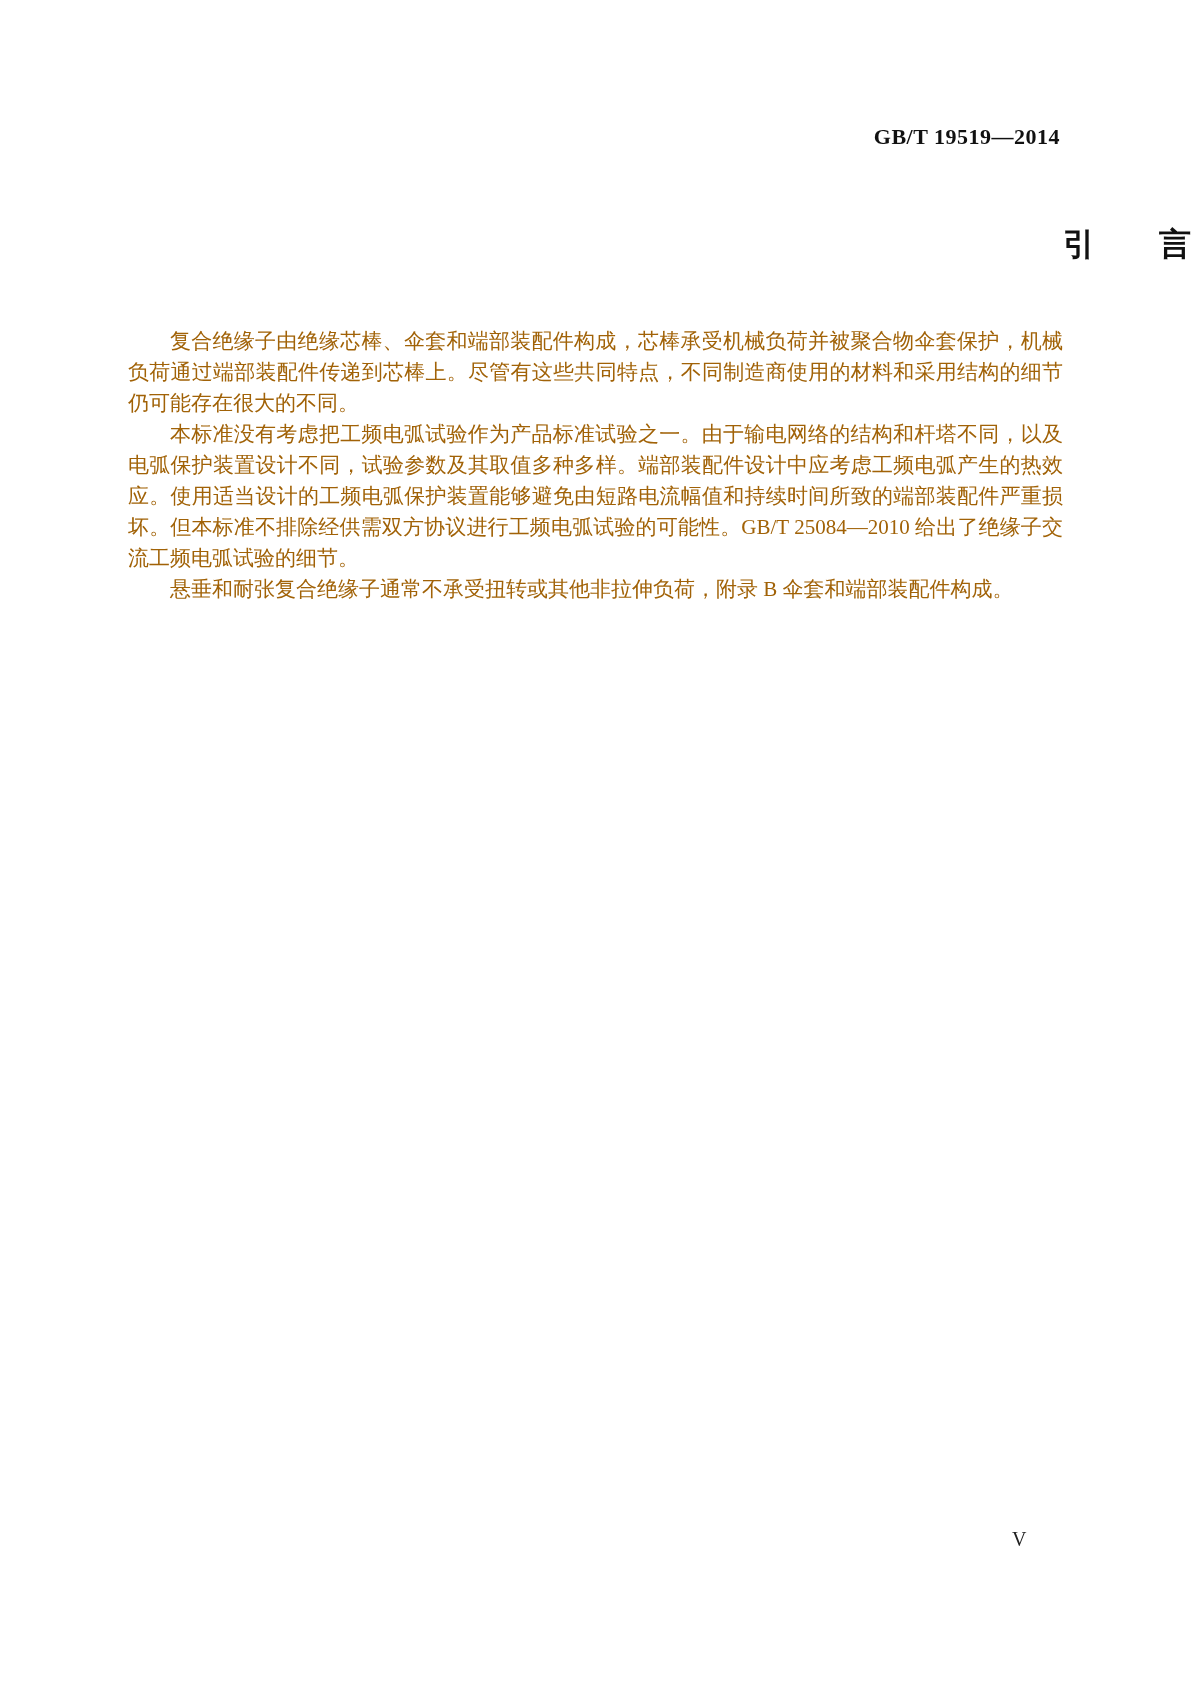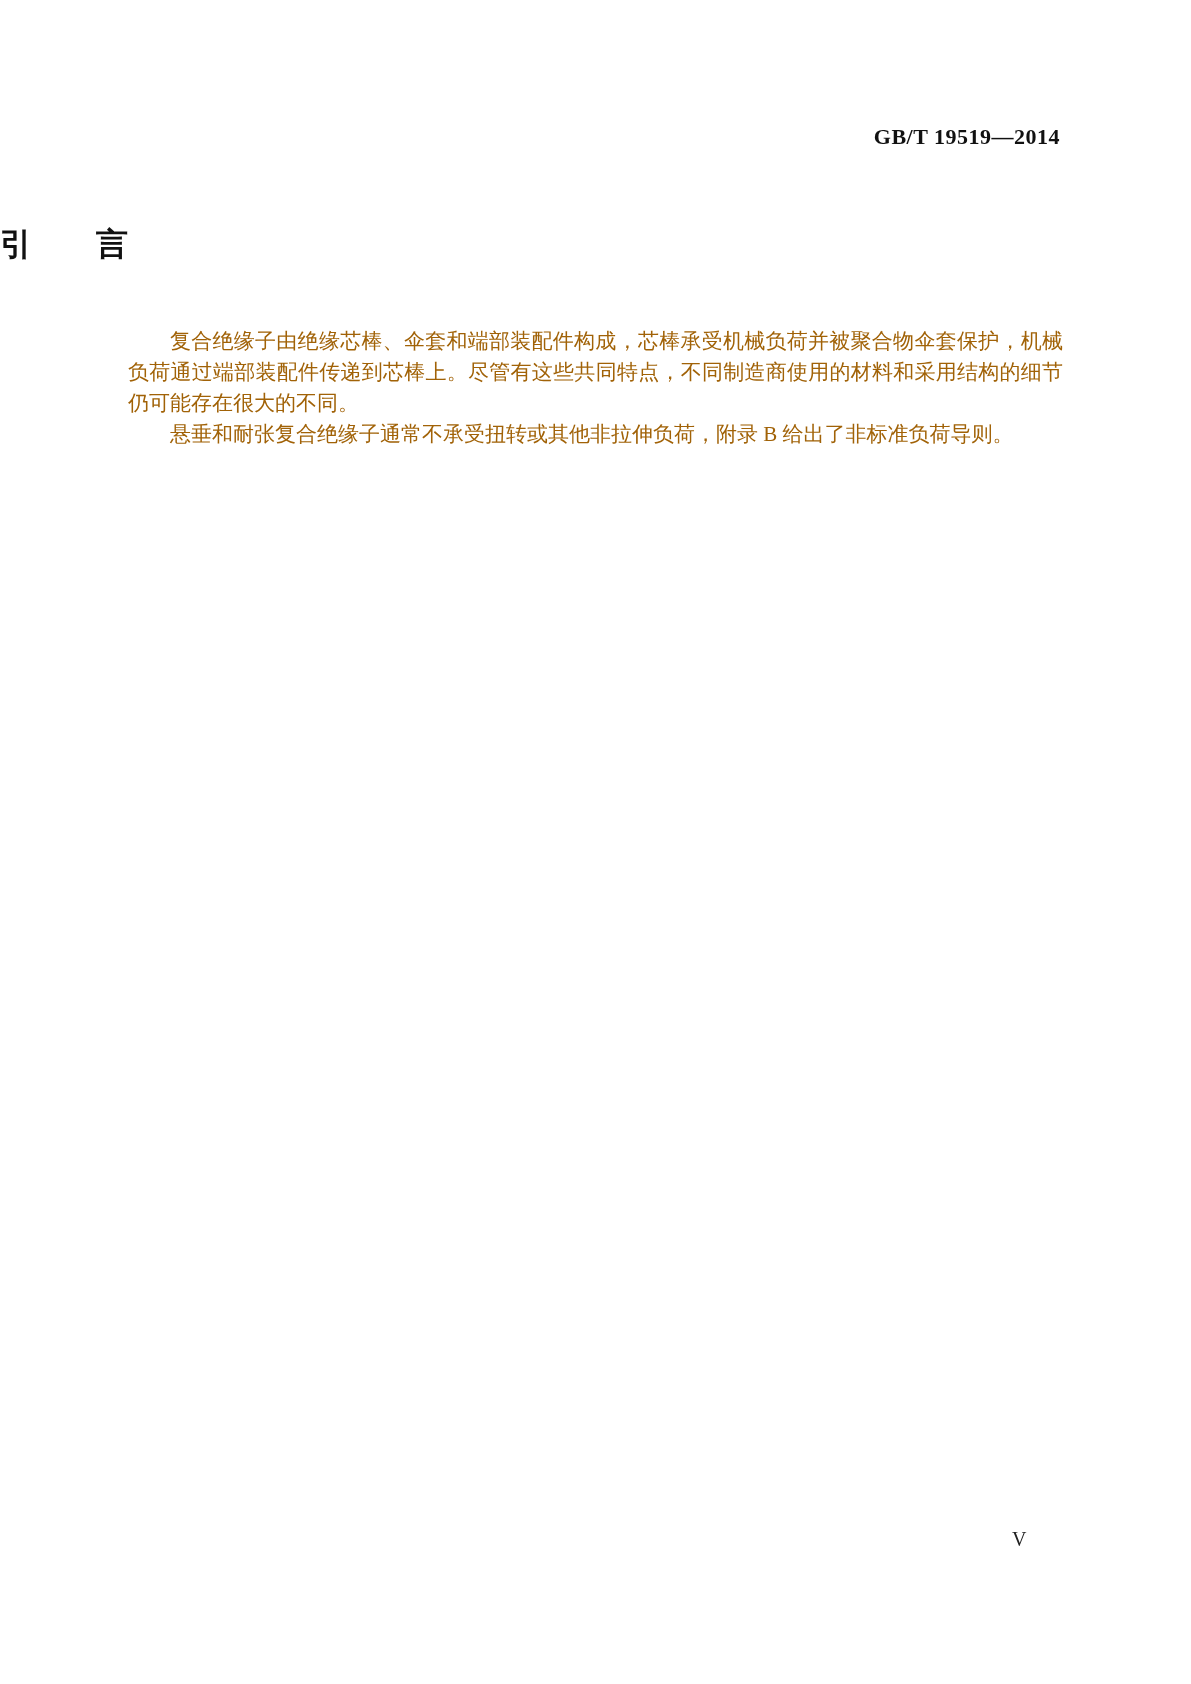--- a/index.html
+++ b/index.html
@@ -25,21 +25,21 @@
     letter-spacing: 0.5px;
     color: #111111;
     white-space: nowrap;
   }
   .doc-title {
     position: absolute;
     top: 226px;
     left: 0;
     width: 100%;
     margin: 0;
-    text-align: left;
+    text-align: right;
     font-family: "Liberation Sans", sans-serif;
     font-weight: bold;
     font-size: 32px;
     line-height: 36px;
     color: #111111;
     letter-spacing: 0;
   }
   .content {
     position: absolute;
     top: 326px;
@@ -67,18 +67,19 @@
 <body>
 
 <div class="page">
 
   <div class="std-number">GB/T 19519—2014</div>
 
   <h1 class="doc-title">引　　言</h1>
 
   <div class="content">
     <p>复合绝缘子由绝缘芯棒、伞套和端部装配件构成，芯棒承受机械负荷并被聚合物伞套保护，机械负荷通过端部装配件传递到芯棒上。尽管有这些共同特点，不同制造商使用的材料和采用结构的细节仍可能存在很大的不同。</p>
-    <p>悬垂和耐张复合绝缘子通常不承受扭转或其他非拉伸负荷，附录 B 给出了非标准负荷导则。</p>
+    <p>本标准没有考虑把工频电弧试验作为产品标准试验之一。由于输电网络的结构和杆塔不同，以及电弧保护装置设计不同，试验参数及其取值多种多样。端部装配件设计中应考虑工频电弧产生的热效应。使用适当设计的工频电弧保护装置能够避免由短路电流幅值和持续时间所致的端部装配件严重损坏。但本标准不排除经供需双方协议进行工频电弧试验的可能性。GB/T 25084—2010 给出了绝缘子交流工频电弧试验的细节。</p>
+    <p>悬垂和耐张复合绝缘子通常不承受扭转或其他非拉伸负荷，附录 B 伞套和端部装配件构成。</p>
   </div>
 
   <div class="page-number">V</div>
 
 </div>
 
 </body></html>

